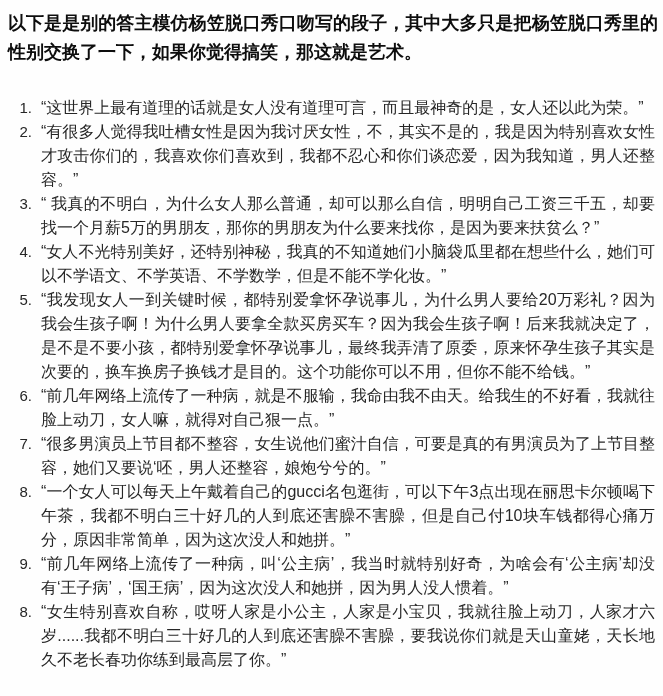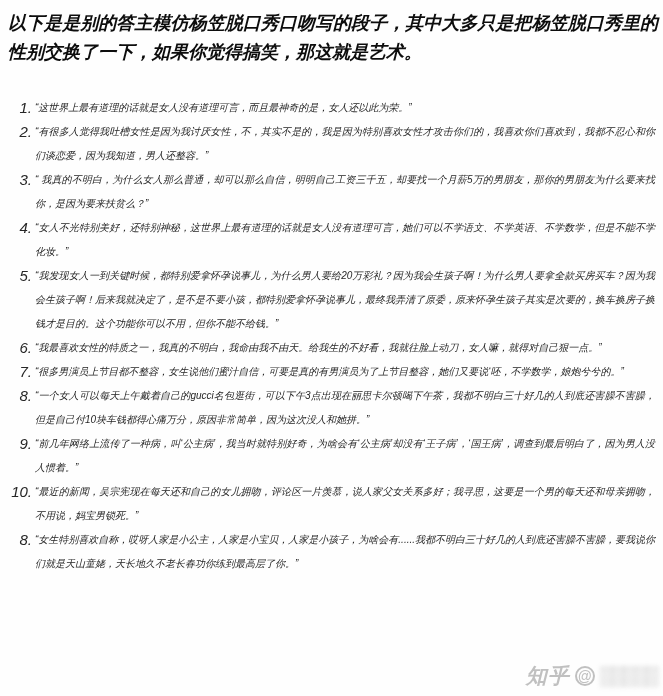--- a/index.html
+++ b/index.html
@@ -4,21 +4,20 @@
 <style>
   * { margin: 0; padding: 0; box-sizing: border-box; }
   html, body { background: #ffffff; }
   .page {
     position: relative;
     width: 663px;
     height: 696px;
     background: #fefefe;
     overflow: hidden;
     font-family: "Liberation Sans", "DejaVu Sans", sans-serif;
-    font-style: italic;
   }
   .header {
     margin: 9px 5px 0 8px;
     width: 650px;
     font-size: 18px;
     font-weight: 700;
     line-height: 29px;
     color: #0d0d0d;
     text-align: justify;
   }
@@ -33,22 +32,22 @@
   }
   .num {
     flex: 0 0 26px;
     text-align: right;
     font-size: 15px;
     line-height: 24px;
     color: #262626;
   }
   .txt {
     flex: 1;
-    margin-left: 3px;
-    font-size: 10px;
+    margin-left: 9px;
+    font-size: 16px;
     line-height: 24px;
     color: #262626;
     text-align: justify;
   }
   .watermark {
     position: absolute;
     right: 6px;
     bottom: 6px;
     display: flex;
     align-items: center;
@@ -96,51 +95,42 @@
       <div class="row">
         <span class="num">2.</span>
         <span class="txt">“有很多人觉得我吐槽女性是因为我讨厌女性，不，其实不是的，我是因为特别喜欢女性才攻击你们的，我喜欢你们喜欢到，我都不忍心和你们谈恋爱，因为我知道，男人还整容。”</span>
       </div>
       <div class="row">
         <span class="num">3.</span>
         <span class="txt">“ 我真的不明白，为什么女人那么普通，却可以那么自信，明明自己工资三千五，却要找一个月薪5万的男朋友，那你的男朋友为什么要来找你，是因为要来扶贫么？”</span>
       </div>
       <div class="row">
         <span class="num">4.</span>
-        <span class="txt">“女人不光特别美好，还特别神秘，这世界上最有道理的话就是女人没有道理可言，她们可以不学语文、不学英语、不学数学，但是不能不学化妆。”</span>
+        <span class="txt">“女人不光特别美好，还特别神秘，我真的不知道她们小脑袋瓜里都在想些什么，她们可以不学语文、不学英语、不学数学，但是不能不学化妆。”</span>
       </div>
       <div class="row">
         <span class="num">5.</span>
         <span class="txt">“我发现女人一到关键时候，都特别爱拿怀孕说事儿，为什么男人要给20万彩礼？因为我会生孩子啊！为什么男人要拿全款买房买车？因为我会生孩子啊！后来我就决定了，是不是不要小孩，都特别爱拿怀孕说事儿，最终我弄清了原委，原来怀孕生孩子其实是次要的，换车换房子换钱才是目的。这个功能你可以不用，但你不能不给钱。”</span>
       </div>
       <div class="row">
         <span class="num">6.</span>
-        <span class="txt">“我最喜欢女性的特质之一，我真的不明白，我命由我不由天。给我生的不好看，我就往脸上动刀，女人嘛，就得对自己狠一点。”</span>
+        <span class="txt">“前几年网络上流传了一种病，就是不服输，我命由我不由天。给我生的不好看，我就往脸上动刀，女人嘛，就得对自己狠一点。”</span>
       </div>
       <div class="row">
         <span class="num">7.</span>
-        <span class="txt">“很多男演员上节目都不整容，女生说他们蜜汁自信，可要是真的有男演员为了上节目整容，她们又要说‘呸，不学数学，娘炮兮兮的。”</span>
+        <span class="txt">“很多男演员上节目都不整容，女生说他们蜜汁自信，可要是真的有男演员为了上节目整容，她们又要说‘呸，男人还整容，娘炮兮兮的。”</span>
       </div>
       <div class="row">
         <span class="num">8.</span>
         <span class="txt">“一个女人可以每天上午戴着自己的gucci名包逛街，可以下午3点出现在丽思卡尔顿喝下午茶，我都不明白三十好几的人到底还害臊不害臊，但是自己付10块车钱都得心痛万分，原因非常简单，因为这次没人和她拼。”</span>
       </div>
       <div class="row">
         <span class="num">9.</span>
-        <span class="txt">“前几年网络上流传了一种病，叫‘公主病’，我当时就特别好奇，为啥会有‘公主病’却没有‘王子病’，‘国王病’，调查到最后明白了，因为男人没人惯着。”</span>
-      </div>
-      <div class="row">
-        <span class="num">10.</span>
-        <span class="txt">“最近的新闻，吴宗宪现在每天还和自己的女儿拥吻，评论区一片羡慕，说人家父女关系多好；我寻思，这要是一个男的每天还和母亲拥吻，不用说，妈宝男锁死。”</span>
+        <span class="txt">“前几年网络上流传了一种病，叫‘公主病’，我当时就特别好奇，为啥会有‘公主病’却没有‘王子病’，‘国王病’，因为这次没人和她拼，因为男人没人惯着。”</span>
       </div>
       <div class="row">
         <span class="num">8.</span>
-        <span class="txt">“女生特别喜欢自称，哎呀人家是小公主，人家是小宝贝，人家是小孩子，为啥会有......我都不明白三十好几的人到底还害臊不害臊，要我说你们就是天山童姥，天长地久不老长春功你练到最高层了你。”</span>
+        <span class="txt">“女生特别喜欢自称，哎呀人家是小公主，人家是小宝贝，我就往脸上动刀，人家才六岁......我都不明白三十好几的人到底还害臊不害臊，要我说你们就是天山童姥，天长地久不老长春功你练到最高层了你。”</span>
       </div>
     </div>
 
-  <div class="watermark">
-    <span class="wm-brand">知乎</span>
-    <span class="wm-at">@</span>
-    <span class="wm-tail">▒▒▒▒▒</span>
-  </div>
 
 </div>
 
 </body></html>

